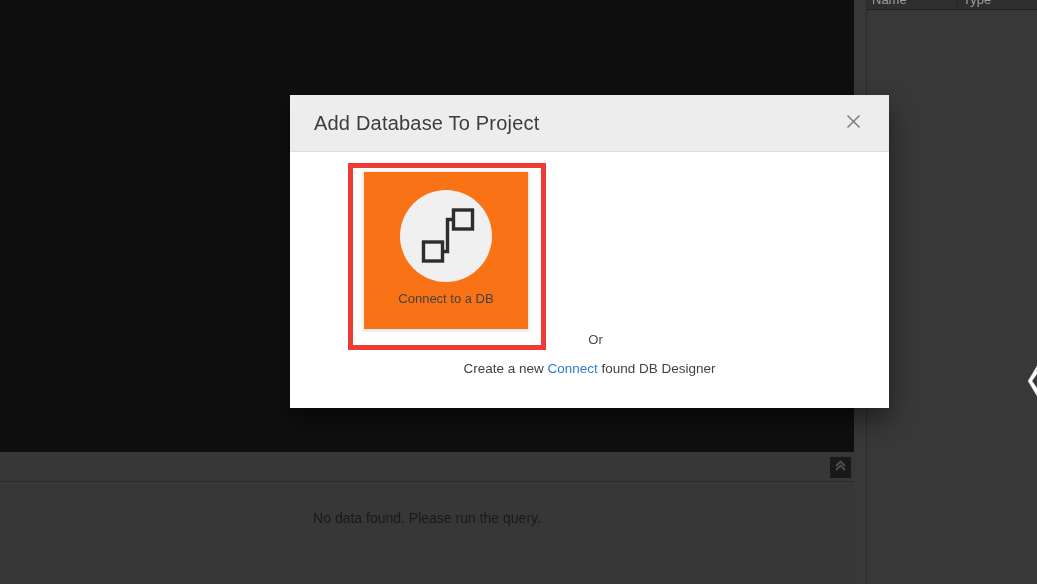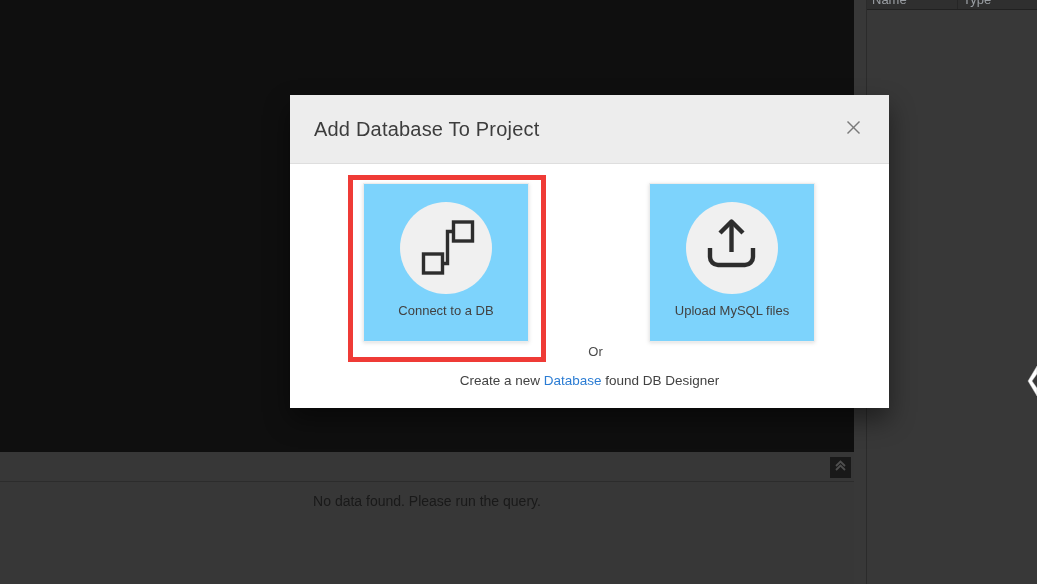--- a/index.html
+++ b/index.html
@@ -7,44 +7,44 @@
          font-family:"Liberation Sans",sans-serif;background:#0f0f0f;}
 
   
   .editor{position:absolute;left:0;top:0;width:854px;height:452px;background:#0f0f0f;}
 
   
   .bottom-panel{position:absolute;left:0;top:452px;width:854px;height:132px;background:#373737;}
   .bp-toolbar{position:relative;height:29px;border-bottom:1px solid #2c2c2c;}
   .collapse-button{position:absolute;right:3px;top:5px;width:21px;height:21px;
                    background:#191919;display:flex;align-items:center;justify-content:center;cursor:pointer;}
-  .bp-message{margin-top:11px;text-align:center;color:#191919;font-size:14px;}
+  .bp-message{margin-top:28px;text-align:center;color:#191919;font-size:14px;}
 
   
   .right-panel{position:absolute;left:854px;top:0;width:183px;height:584px;background:#383838;}
   .rp-splitter{position:absolute;left:12px;top:0;width:1px;height:584px;background:#2b2b2b;}
   .rp-header{position:absolute;left:13px;top:0;right:0;height:9px;overflow:hidden;
              background:#2f2f2f;border-bottom:1px solid #212121;white-space:nowrap;}
   .rp-cell{display:inline-block;vertical-align:top;transform:translateY(-9px);
            font-size:13px;line-height:18px;color:#9a9ea3;padding-left:5px;box-sizing:border-box;}
   .rp-cell.name{width:91px;border-right:1px solid #262626;}
   .rp-cell.type{width:80px;}
 
   
   .modal{position:absolute;left:290px;top:95px;width:599px;height:313px;background:#ffffff;
          box-shadow:0 12px 24px rgba(0,0,0,.45);}
-  .modal-header{height:69px;background:#ededed;border-bottom:1px solid #dedede;
+  .modal-header{height:57px;background:#ededed;border-bottom:1px solid #dedede;
                 display:flex;align-items:center;padding:0 24px;box-sizing:border-box;}
   .modal-title{font-size:20px;color:#3d3d3d;flex:1;letter-spacing:.2px;}
   .modal-close{width:24px;height:24px;display:flex;align-items:center;justify-content:center;cursor:pointer;}
   .modal-body{position:relative;height:256px;}
 
   .selection-outline{position:absolute;left:58px;top:11px;width:198px;height:187px;
                      border:5px solid #ef3b36;box-sizing:border-box;}
-  .option-card{position:absolute;top:19px;width:166px;height:159px;background:#7dd3fc;
+  .option-card{position:absolute;top:19px;width:166px;height:159px;background:#f97316;
                border:1px solid #ececec;box-shadow:0 1px 4px rgba(0,0,0,.13);
                box-sizing:border-box;text-align:center;cursor:pointer;}
   .option-card.first{left:73px;}
   .option-card.second{left:359px;}
   .card-circle{width:92px;height:92px;border-radius:50%;background:#f0f0f0;
                margin:18px auto 0;display:flex;align-items:center;justify-content:center;}
   .card-label{margin-top:9px;font-size:13px;color:#424242;}
 
   .or-text{position:absolute;left:12px;right:0;top:180px;text-align:center;
            font-size:13px;color:#4a4a4a;}
@@ -106,36 +106,24 @@
             <svg width="92" height="92" viewBox="0 0 92 92">
               <rect x="23.5" y="54" width="19" height="19" fill="none" stroke="#2d2d2d" stroke-width="3.4"></rect>
               <rect x="53.5" y="22" width="19" height="19" fill="none" stroke="#2d2d2d" stroke-width="3.4"></rect>
               <polyline points="42.5,63.5 47.5,63.5 47.5,31.5 53.5,31.5" fill="none" stroke="#2d2d2d" stroke-width="3.4"></polyline>
             </svg>
           </span>
         </div>
         <div class="card-label">Connect to a DB</div>
       </div>
 
-      <div class="option-card second">
-        <div class="card-circle">
-          <span>
-            <svg width="92" height="92" viewBox="0 0 92 92">
-              <path d="M24,48 v9 a8,8 0 0 0 8,8 h27 a8,8 0 0 0 8,-8 v-9" fill="none" stroke="#2d2d2d" stroke-width="4.4" stroke-linejoin="round"></path>
-              <line x1="45.5" y1="52" x2="45.5" y2="23" stroke="#2d2d2d" stroke-width="4.4"></line>
-              <polyline points="34,33 45.5,21.5 57,33" fill="none" stroke="#2d2d2d" stroke-width="4.4" stroke-linejoin="round"></polyline>
-            </svg>
-          </span>
-        </div>
-        <div class="card-label">Upload MySQL files</div>
-      </div>
 
       <div class="or-text">Or</div>
 
-      <div class="create-line"><span>Create a new </span><span class="db-link">Database</span><span> found DB Designer</span></div>
+      <div class="create-line"><span>Create a new </span><span class="db-link">Connect</span><span> found DB Designer</span></div>
     </div>
   </div>
 
   <svg class="cursor" width="12" height="36" viewBox="0 0 12 36">
     <polygon points="3,19 12,4 12,12 7,19 12,26 12,34" fill="#ffffff" stroke="#bdbdbd" stroke-width="0.5"></polygon>
   </svg>
 
 </div>
 
 </body></html>

